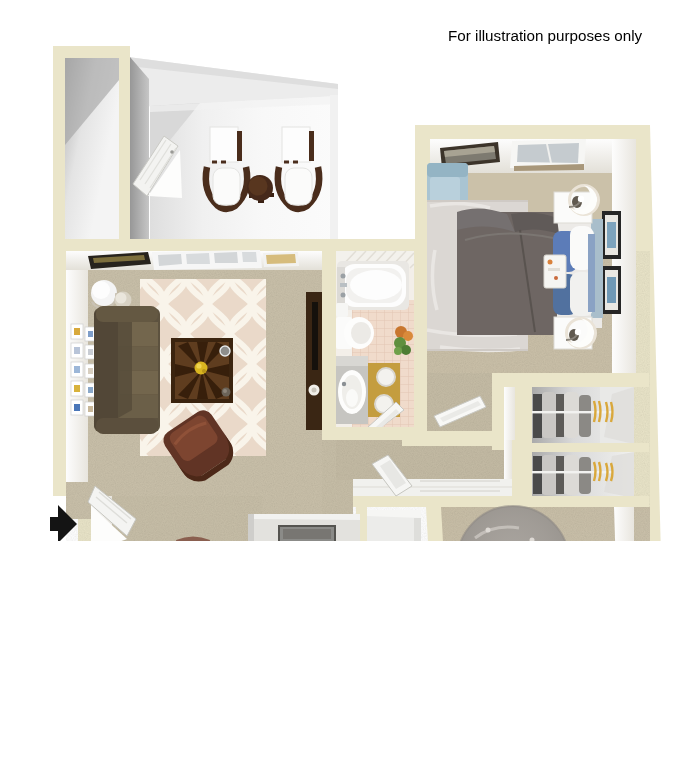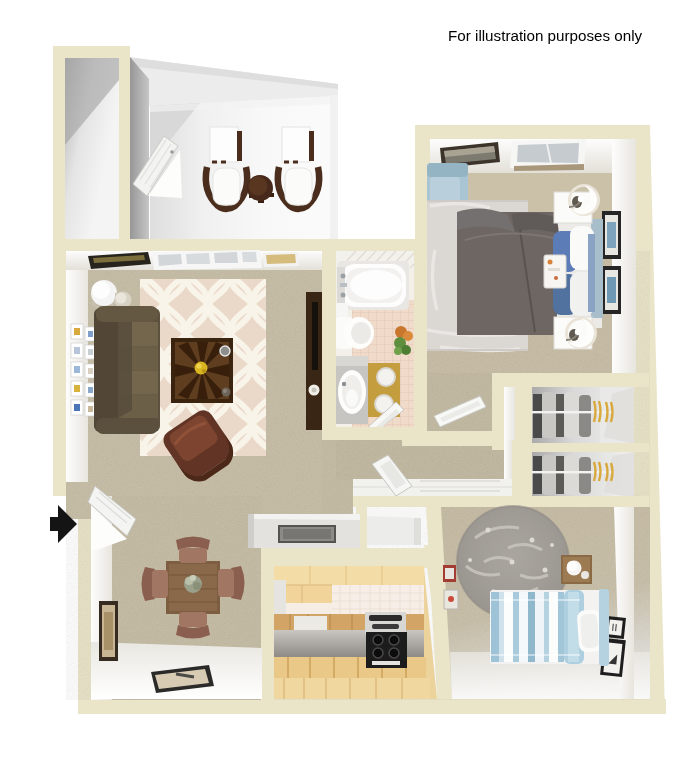--- a/index.html
+++ b/index.html
@@ -1,16 +1,16 @@
 <!DOCTYPE html>
 <html><head>
 <meta charset="utf-8">
 <style>
   html,body{margin:0;padding:0;background:#fff;}
-  #stage{position:relative;width:700px;height:767px;background:#d946ef;overflow:hidden;}
+  #stage{position:relative;width:700px;height:541px;background:#d946ef;overflow:hidden;}
   svg{display:block;}
   .txt{font-family:"Liberation Sans",sans-serif;}
 </style>
 </head>
 <body>
 <div id="stage">
 <svg width="700" height="767" viewBox="0 0 700 767" xmlns="http://www.w3.org/2000/svg">
 <defs>
   <linearGradient id="colIn" x1="0" y1="0" x2="0.75" y2="0.55">
     <stop offset="0" stop-color="#b0b0b0"></stop>

